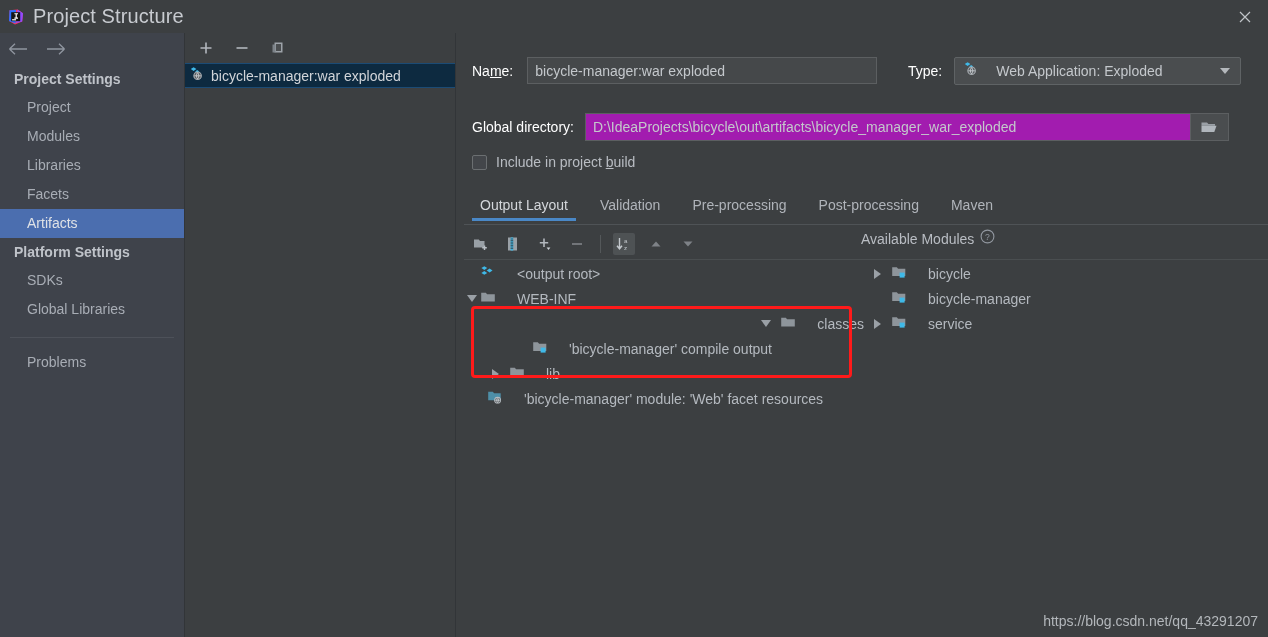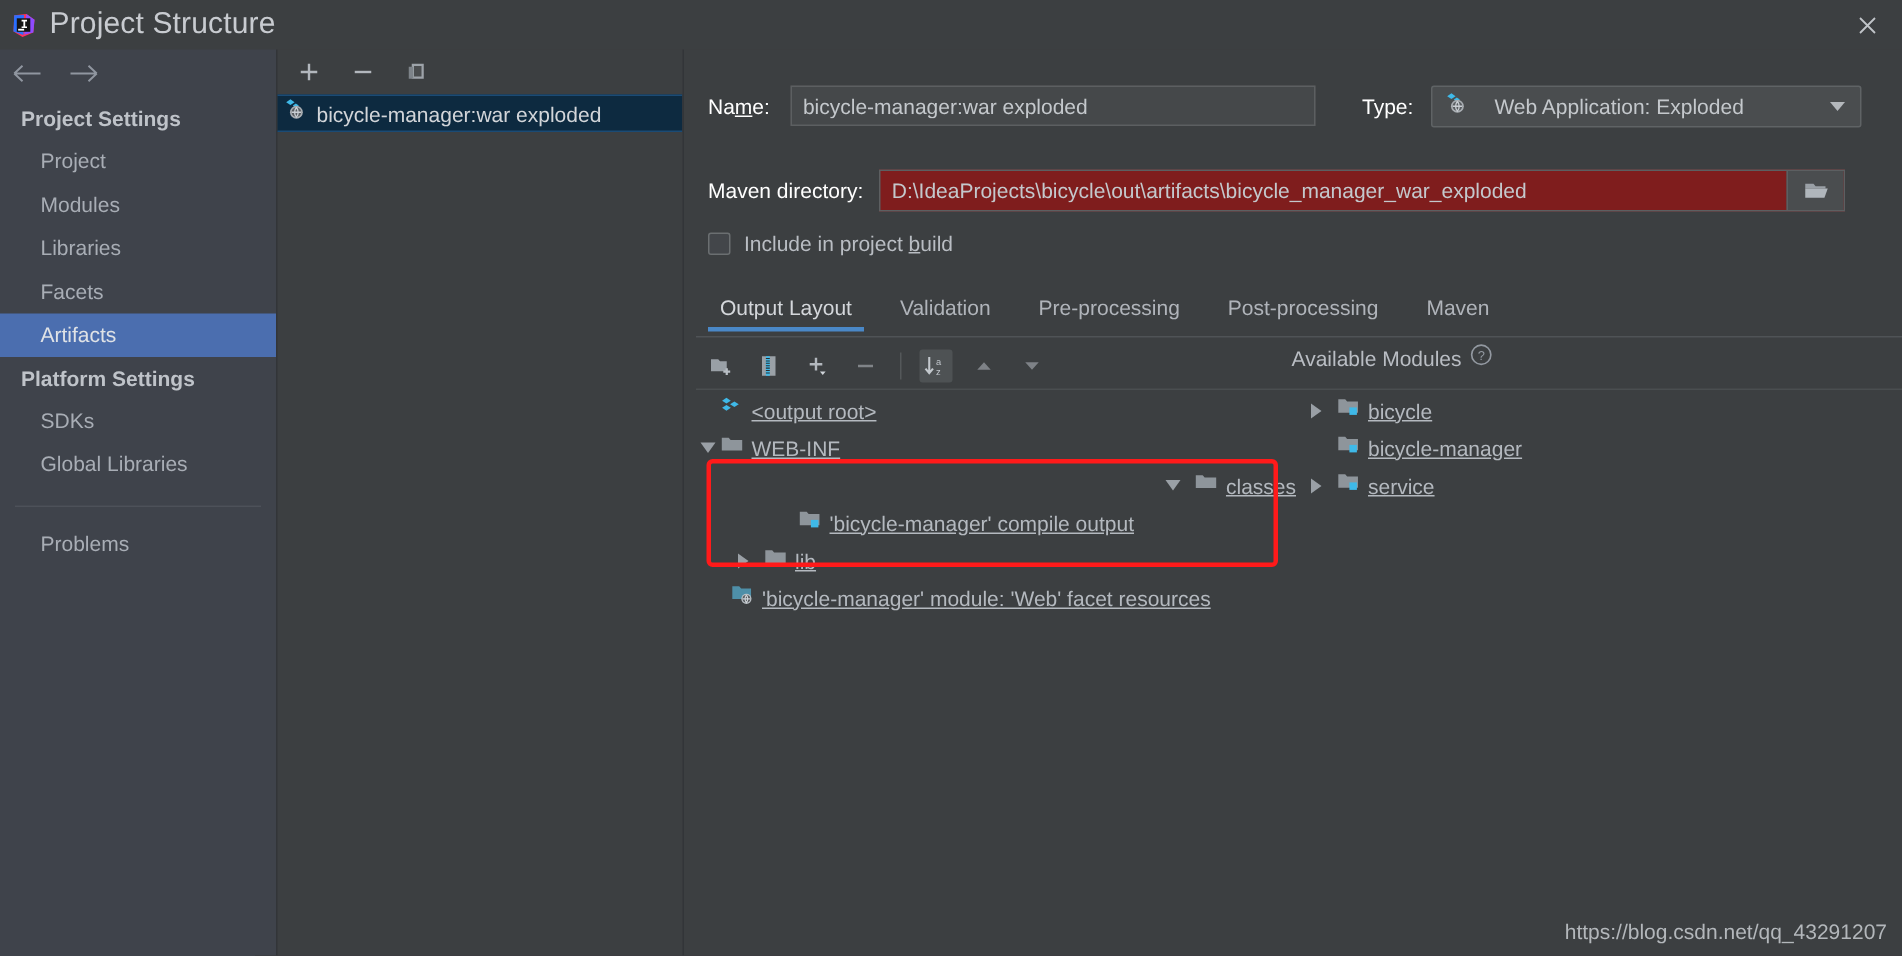--- a/index.html
+++ b/index.html
@@ -169,21 +169,21 @@
     width: 0; height: 0;
     border-left: 5px solid transparent;
     border-right: 5px solid transparent;
     border-top: 6px solid #b4b8bc;
     margin-right: 4px;
   }
 
   #outdir-wrap {
     display: flex; align-items: stretch;
     width: 644px; height: 28px;
-    background: #7f1d1d;
+    background: #a21caf;
     border: 1px solid #5c5f61;
   }
   #outdir-input {
     flex: 1;
     background: transparent;
     border: none;
     color: #c4c8cc;
     font-size: 14px;
     font-family: "Liberation Sans", sans-serif;
     padding: 0 7px;
@@ -279,23 +279,22 @@
   }
 
   .tnode {
     height: 25px;
     display: flex; align-items: center;
     cursor: pointer;
   }
   .tnode .tlabel {
     color: #b4b9bf;
     font-size: 14px;
-    margin-left: 5px;
+    margin-left: 21px;
     white-space: nowrap;
-    text-decoration: underline;
   }
   .twist {
     width: 16px; height: 16px;
     display: flex; align-items: center; justify-content: center;
     flex: none;
     cursor: pointer;
   }
   .twist.spacer { cursor: default; }
   .tri-right {
     width: 0; height: 0;
@@ -437,21 +436,21 @@
             <circle cx="8.6" cy="9.8" r="3.2" fill="#5a5e62"></circle>
             <path d="M5.4 9.8 h6.4 M8.6 6.6 c1.6 1.6 1.6 4.8 0 6.4 c-1.6 -1.6 -1.6 -4.8 0 -6.4" stroke="#c9ced3" stroke-width=".9" fill="none"></path>
           </svg>
         </span>
         <span class="combo-text">Web Application: Exploded</span>
         <span class="combo-arrow"></span>
       </div>
     </div>
 
     <div class="field-row" style="left:16px; top:80px;">
-      <span class="field-label">Maven directory:</span>
+      <span class="field-label">Global directory:</span>
       <div id="outdir-wrap" style="margin-left:11px;">
         <input id="outdir-input" value="D:\IdeaProjects\bicycle\out\artifacts\bicycle_manager_war_exploded" style="">
         <div id="outdir-browse">
           <svg width="18" height="16" viewBox="0 0 18 16">
             <path d="M1.5 3.5 h5.5 l1.4 1.6 h6.6 v1.6 H1.5 Z" fill="#9aa0a6"></path>
             <path d="M1.5 6.7 h15 l-2.2 6.2 H1.5 Z" fill="#b0b6bc"></path>
           </svg>
         </div>
       </div>
     </div>

